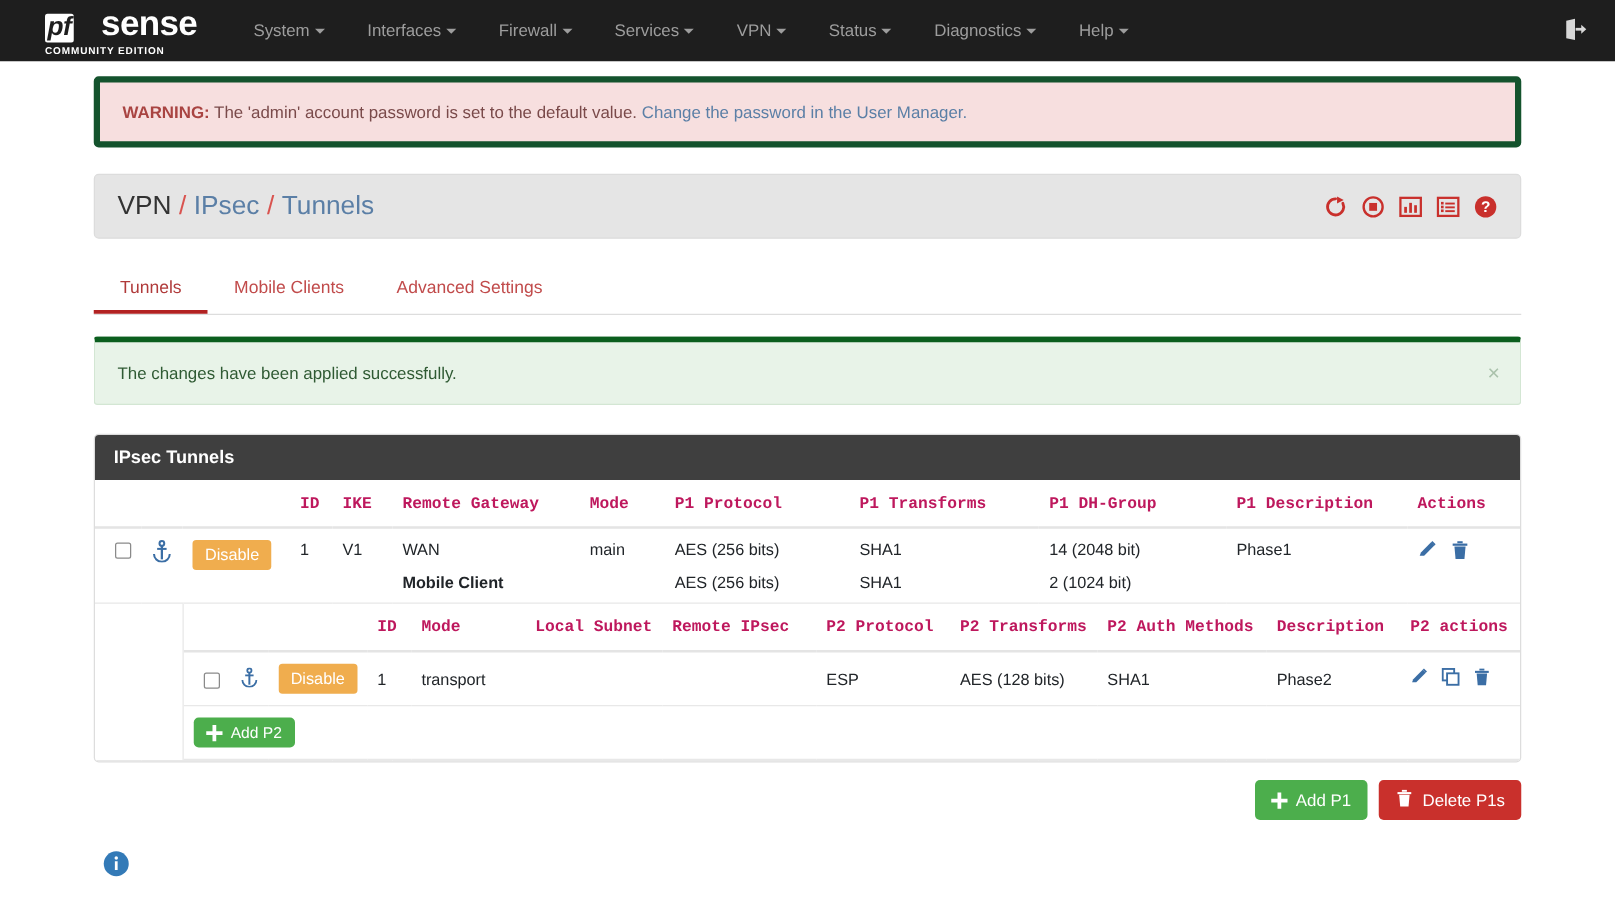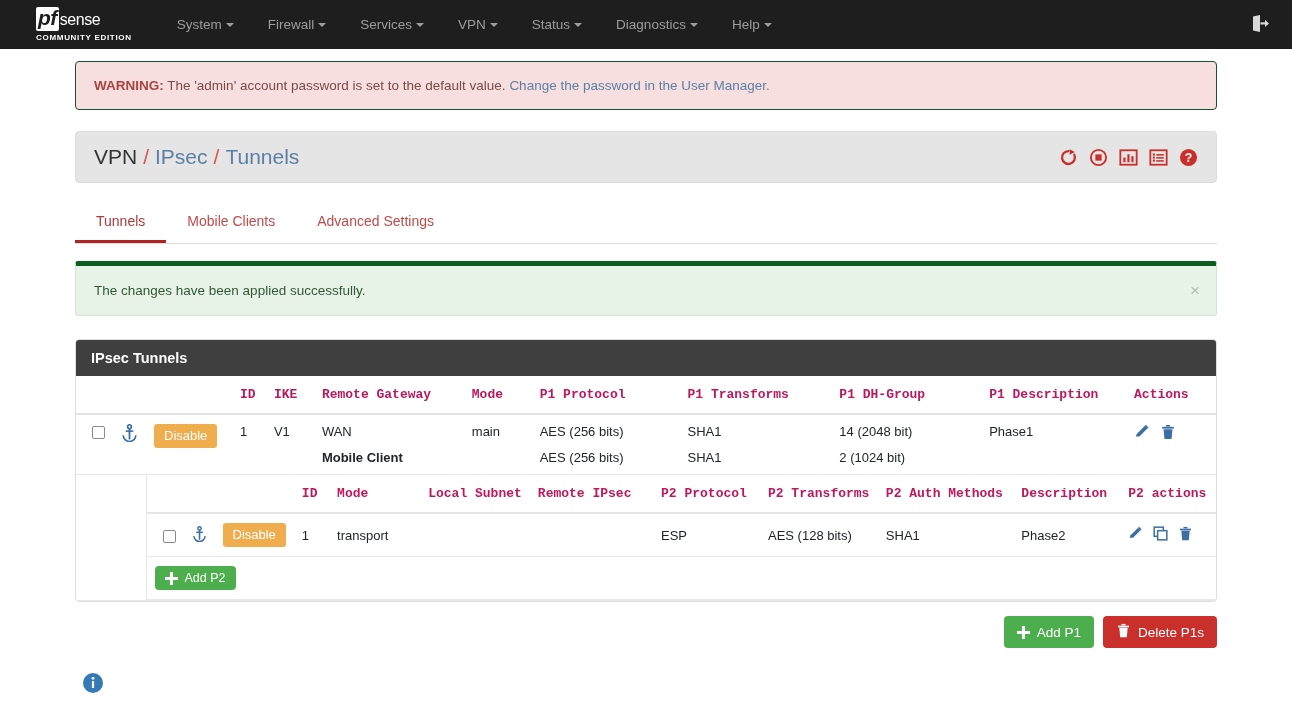--- a/index.html
+++ b/index.html
@@ -41,24 +41,25 @@
     color: #1e1e1e;
     font-size: 21px;
     font-weight: bold;
     font-style: italic;
     padding: 0px 2px 1px 2px;
     border-radius: 2px;
     line-height: 1.05;
   }
   .brand-sense {
     color: #ffffff;
-    font-size: 16px;
-    font-weight: normal;
+    font-size: 28px;
+    font-weight: bold;
     margin-left: 1px;
     line-height: 1.05;
+    padding-left: 21px;
   }
   .brand-sub {
     color: #ffffff;
     font-size: 8px;
     font-weight: bold;
     letter-spacing: 0.7px;
     margin-top: 3px;
   }
   .nav-items { display: flex; align-items: center; }
   .nav-item {
@@ -89,21 +90,21 @@
   
   .container {
     width: 1142px;
     margin: 0 auto;
     padding: 0;
   }
 
   
   .alert-warning {
     background: #f7dfdf;
-    border: 1px solid #14532d;
+    border: 5px solid #14532d;
     border-radius: 4px;
     padding: 16px 18px;
     margin-top: 12px;
     font-size: 13.5px;
     color: #7a4a4a;
   }
   .alert-warning b { color: #a94442; font-weight: bold; }
   .alert-warning a { color: #5b7fa6; text-decoration: none; }
 
   
@@ -320,20 +321,21 @@
   <div class="brand">
     <div class="brand-logo">
       <span class="brand-pf">pf</span>
         <span class="brand-sense">sense</span>
     </div>
     <div class="brand-sub">COMMUNITY EDITION</div>
   </div>
 
   <div class="nav-items">
     <div class="nav-item"><span>System</span><i class="caret"></i></div>
+    <div class="nav-item"><span>Interfaces</span><i class="caret"></i></div>
     <div class="nav-item"><span>Firewall</span><i class="caret"></i></div>
     <div class="nav-item"><span>Services</span><i class="caret"></i></div>
     <div class="nav-item"><span>VPN</span><i class="caret"></i></div>
     <div class="nav-item"><span>Status</span><i class="caret"></i></div>
     <div class="nav-item"><span>Diagnostics</span><i class="caret"></i></div>
     <div class="nav-item"><span>Help</span><i class="caret"></i></div>
   </div>
 
   <div class="logout">
     <svg width="20" height="20" viewBox="0 0 20 20">

